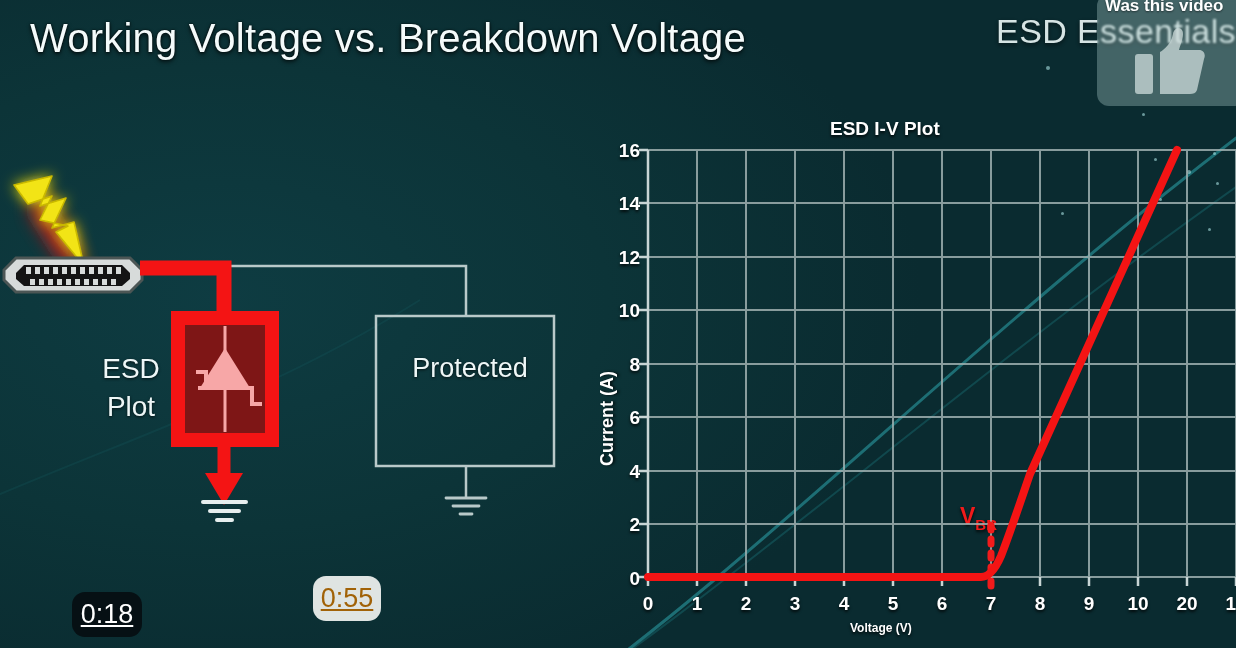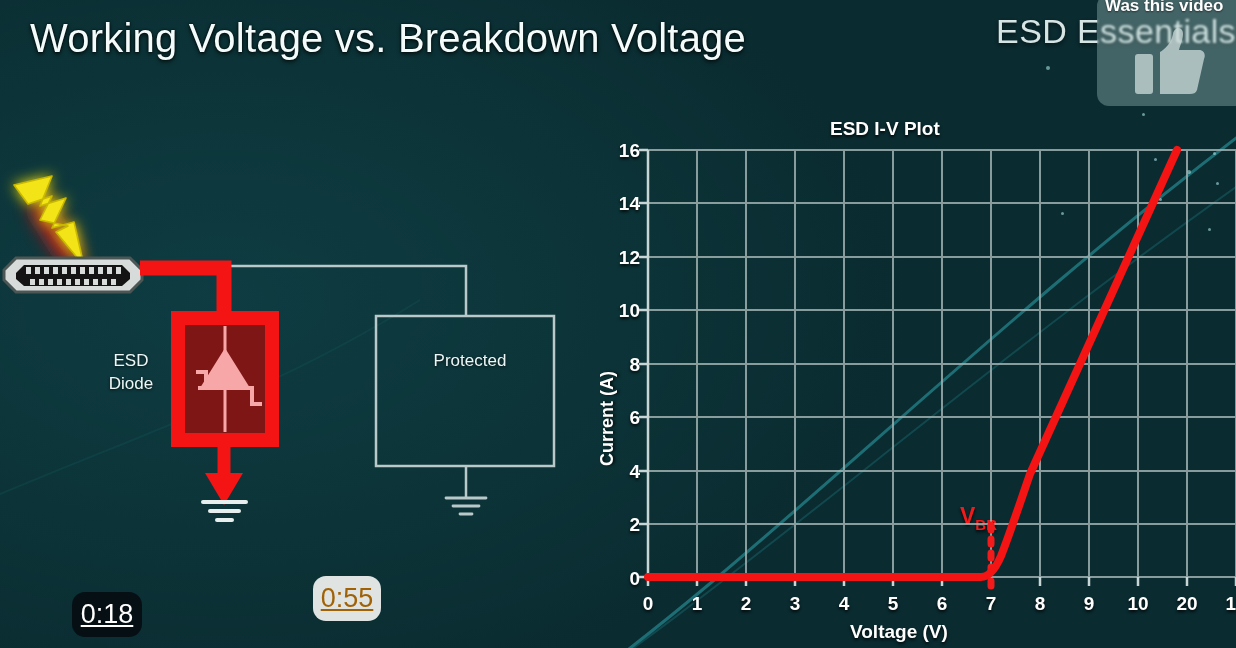--- a/index.html
+++ b/index.html
@@ -75,30 +75,30 @@
     position: absolute;
     left: 36px; top: 32px;
     width: 74px; height: 70px;
     opacity: .75;
   }
   
   #circuit { position: absolute; left: 0; top: 140px; width: 600px; height: 420px; }
   .label-text {
     position: absolute;
     color: #eef7f7;
-    font-size: 17px;
+    font-size: 28px;
     text-shadow: 0 1px 3px rgba(0,0,0,.7);
     text-align: center;
     line-height: 1.35;
     white-space: nowrap;
   }
   #esd-diode-label { left: 88px; top: 210px; width: 86px; text-align: center; }
   #protected-circuitry-label {
     left: 378px; top: 210px; width: 168px;
-    font-size: 17px; text-align: center; padding-left: 16px;
+    font-size: 27px; text-align: center; padding-left: 16px;
   }
   
   .timestamp {
     position: absolute;
     border-radius: 13px;
     font-size: 27px;
     display: flex;
     align-items: center;
     justify-content: center;
     text-decoration: underline;
@@ -130,21 +130,21 @@
     transform-origin: center center;
     font-size: 18px; font-weight: bold;
     color: #ffffff;
     text-align: center;
     text-shadow: 0 2px 3px rgba(0,0,0,.8);
     white-space: nowrap;
   }
   #chart-xlabel {
     position: absolute;
     left: 275px; top: 513px;
-    font-size: 19px; font-weight: bold;
+    font-size: 12px; font-weight: bold;
     color: #ffffff;
     text-shadow: 0 2px 3px rgba(0,0,0,.8);
     white-space: nowrap;
   }
   .ytick {
     position: absolute;
     right: 596px;
     width: 40px;
     text-align: right;
     font-size: 19px; font-weight: bold;
@@ -279,21 +279,21 @@
       <line x1="466" y1="326" x2="466" y2="358" stroke="#b9c9c9" stroke-width="2.5"></line>
       <g stroke="#b9c9c9" stroke-width="2.8" stroke-linecap="round">
         <line x1="446" y1="358" x2="486" y2="358"></line>
         <line x1="453" y1="366" x2="479" y2="366"></line>
         <line x1="460" y1="374" x2="472" y2="374"></line>
       </g>
     </svg>
 
     <div class="label-text" id="esd-diode-label">
       <div>ESD</div>
-      <div>Diode</div>
+      <div>Plot</div>
     </div>
     <div class="label-text" id="protected-circuitry-label">
       <div>Protected</div>
     </div>
   </div>
 
   <div class="timestamp" id="timestamp-start">0:18</div>
   <div class="timestamp" id="timestamp-end">0:55</div>
 
   <div id="chart-panel">

